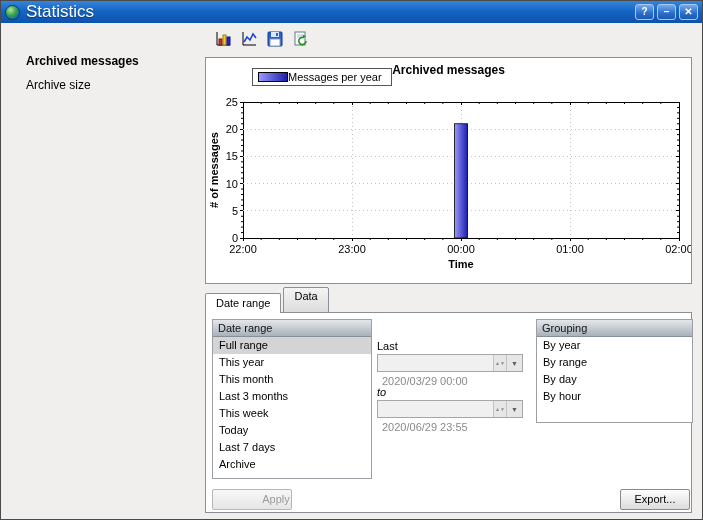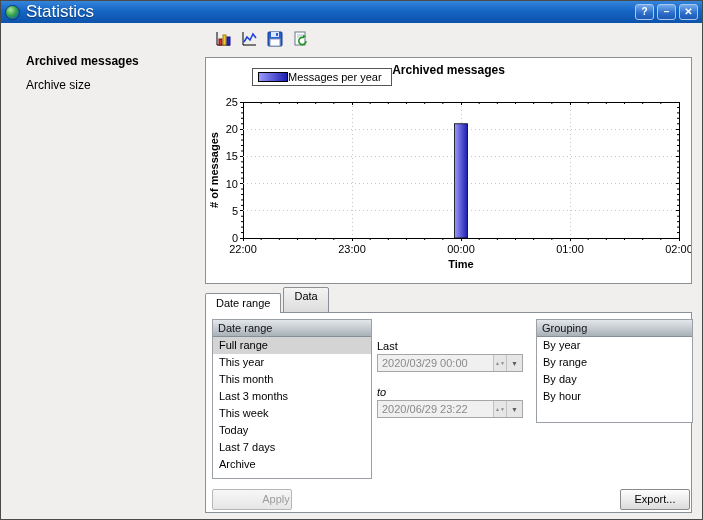--- a/index.html
+++ b/index.html
@@ -47,21 +47,21 @@
 
   .listbox{position:absolute;background:#fff;border:1px solid #9aa0a6;overflow:hidden;}
   .list-header{height:17px;background:linear-gradient(#e4e7ea,#a9b1b9);border-bottom:1px solid #868e96;
     font-size:11px;padding:2px 5px;color:#101018;}
   .list-item{height:17px;font-size:11px;padding:2px 6px;color:#000;white-space:nowrap;}
   .list-item.sel{background:#d4d4d4;}
 
   .field-label{position:absolute;font-size:11px;color:#000;}
   .dtp{position:absolute;width:146px;height:18px;border:1px solid #a6a6a6;background:#f0f0f0;
     display:flex;color:#8a8a8a;font-size:11px;}
-  .dtp-text{flex:1;padding:2px 4px;white-space:nowrap;overflow:hidden;}
+  .dtp-text{flex:1;padding:20px 4px;white-space:nowrap;overflow:hidden;}
   .dtp-spin{width:13px;border-left:1px solid #c2c2c2;background:#e6e6e6;display:flex;flex-direction:column;
     align-items:center;justify-content:center;font-size:5px;line-height:5px;color:#8a8a8a;}
   .dtp-drop{width:16px;border-left:1px solid #c2c2c2;background:#e6e6e6;color:#606060;
     font-size:7px;text-align:center;line-height:17px;}
 
   .btn{position:absolute;height:21px;border:1px solid #8a8a8a;border-radius:2px;
     background:linear-gradient(#fdfdfd,#dcdcdc);font-size:11px;text-align:center;line-height:19px;color:#000;}
   .btn.disabled{color:#9c9c9c;border-color:#b6b6b6;background:linear-gradient(#f7f7f7,#e6e6e6);padding-left:48px;}
 </style>
 </head>
@@ -281,21 +281,21 @@
 
     <div class="field-label" style="left:171px;top:27px;">Last</div>
     <div class="dtp" style="left:171px;top:41px;">
       <span class="dtp-text">2020/03/29 00:00</span>
       <span class="dtp-spin">▲▼</span>
       <span class="dtp-drop">▼</span>
     </div>
 
     <div class="field-label" style="left:171px;top:73px;font-style:italic;">to</div>
     <div class="dtp" style="left:171px;top:87px;">
-      <span class="dtp-text">2020/06/29 23:22</span>
+      <span class="dtp-text">2020/06/29 23:55</span>
       <span class="dtp-spin">▲▼</span>
       <span class="dtp-drop">▼</span>
     </div>
 
     <div class="listbox" style="left:330px;top:6px;width:157px;height:104px;">
       <div class="list-header">Grouping</div>
       <div>
           <div class="list-item">By year</div>
           <div class="list-item">By range</div>
           <div class="list-item">By day</div>

